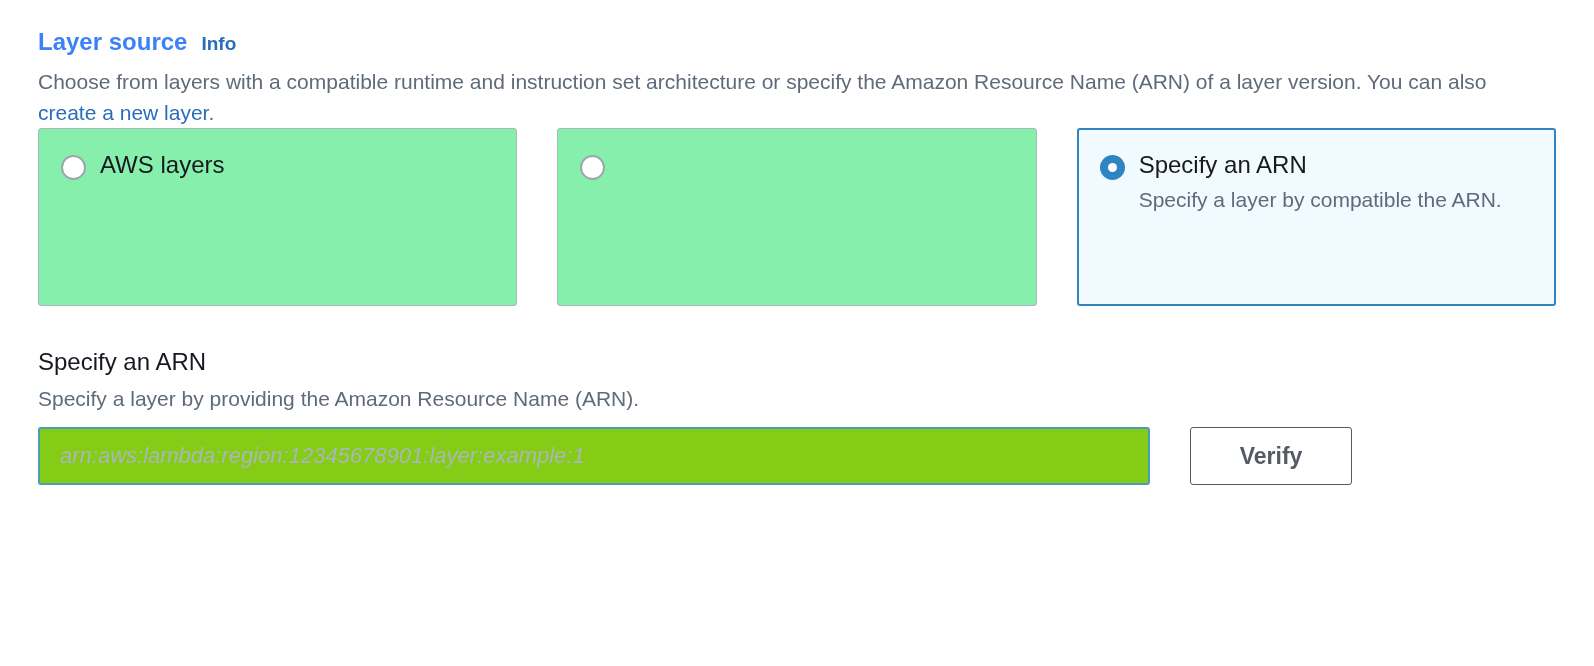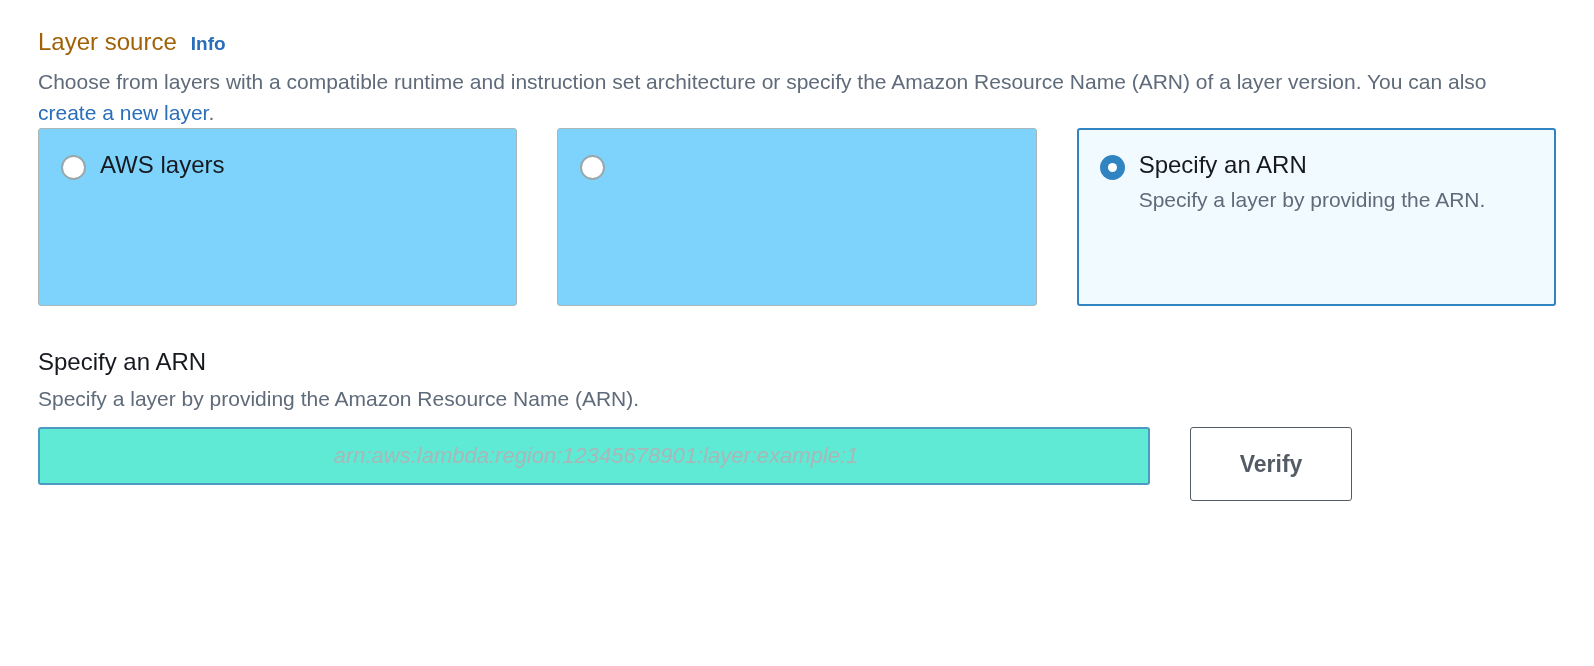--- a/index.html
+++ b/index.html
@@ -48,22 +48,22 @@
   }
 
   .field-label-row {
     display: flex;
     align-items: baseline;
     gap: 14px;
     margin-bottom: 9px;
   }
   .field-label {
     font-size: 24px;
-    color: #a16207;
-    font-weight: normal;
+    color: #3b82f6;
+    font-weight: bold;
     line-height: 1.2;
   }
   .info-link {
     font-size: 19px;
     font-weight: bold;
     color: #2a6ebb;
     cursor: pointer;
     text-decoration: none;
   }
 
@@ -83,21 +83,21 @@
   .tile-row {
     display: flex;
     gap: 40px;
     margin-bottom: 42px;
   }
   .tile {
     flex: 1 1 0;
     min-width: 0;
     border: 1px solid #aab7b8;
     border-radius: 3px;
-    background: #7dd3fc;
+    background: #86efac;
     box-sizing: border-box;
     padding: 21px 22px 22px 22px;
     min-height: 178px;
     display: flex;
     gap: 14px;
     cursor: pointer;
   }
   .tile.selected {
     border: 2px solid #3184c2;
     background: #f1faff;
@@ -161,36 +161,35 @@
     display: flex;
     align-items: flex-start;
     gap: 40px;
   }
   .arn-input {
     width: 1112px;
     height: 58px;
     box-sizing: border-box;
     border: 2px solid #4a9ac4;
     border-radius: 3px;
-    background: #5eead4;
+    background: #84cc16;
     font-family: "Liberation Sans", sans-serif;
     font-size: 22px;
     color: #16191f;
     padding: 0 16px 0 20px;
     outline: none;
-    text-align: center;
   }
   .arn-input::placeholder {
     color: #aab7b8;
     font-style: italic;
     opacity: 1;
   }
 
   .verify-button {
-    height: 74px;
+    height: 58px;
     min-width: 162px;
     box-sizing: border-box;
     border: 1px solid #545b64;
     border-radius: 3px;
     background: #ffffff;
     color: #545b64;
     font-family: "Liberation Sans", sans-serif;
     font-size: 23px;
     font-weight: bold;
     cursor: pointer;
@@ -224,21 +223,21 @@
       </div>
 
       <div class="tile">
         <span class="radio"></span>
       </div>
 
       <div class="tile selected">
         <span class="radio checked"></span>
         <div class="tile-text">
           <div class="tile-title">Specify an ARN</div>
-          <div class="tile-desc">Specify a layer by providing the ARN.</div>
+          <div class="tile-desc">Specify a layer by compatible the ARN.</div>
         </div>
       </div>
 
     </div>
 
     <div class="section-label">Specify an ARN</div>
     <div class="section-desc">Specify a layer by providing the Amazon Resource Name (ARN).</div>
 
     <div class="arn-row">
       <input class="arn-input" type="text" autofocus="" placeholder="arn:aws:lambda:region:12345678901:layer:example:1" style="">

